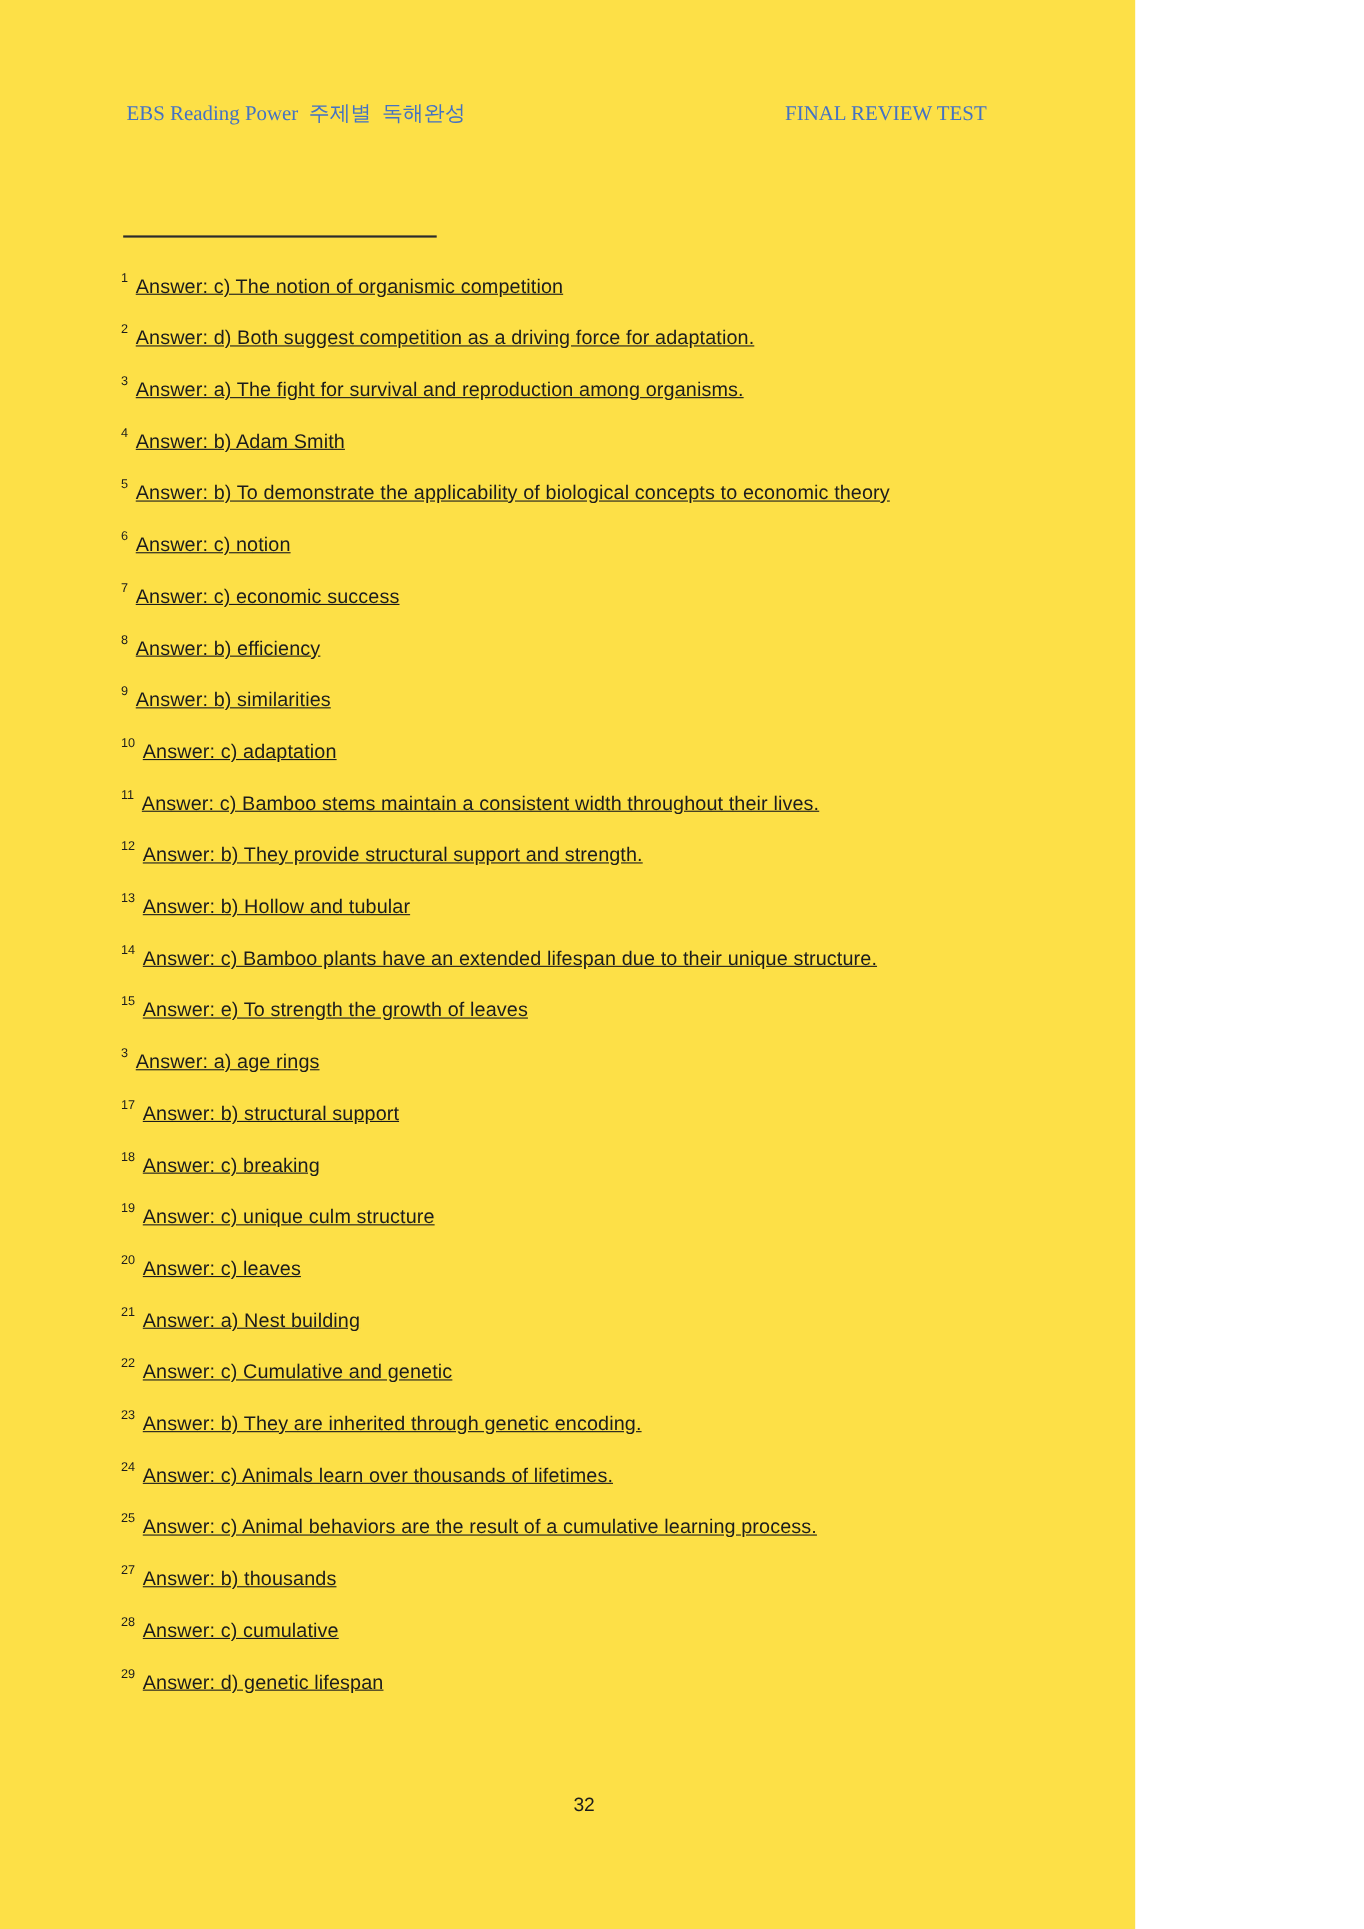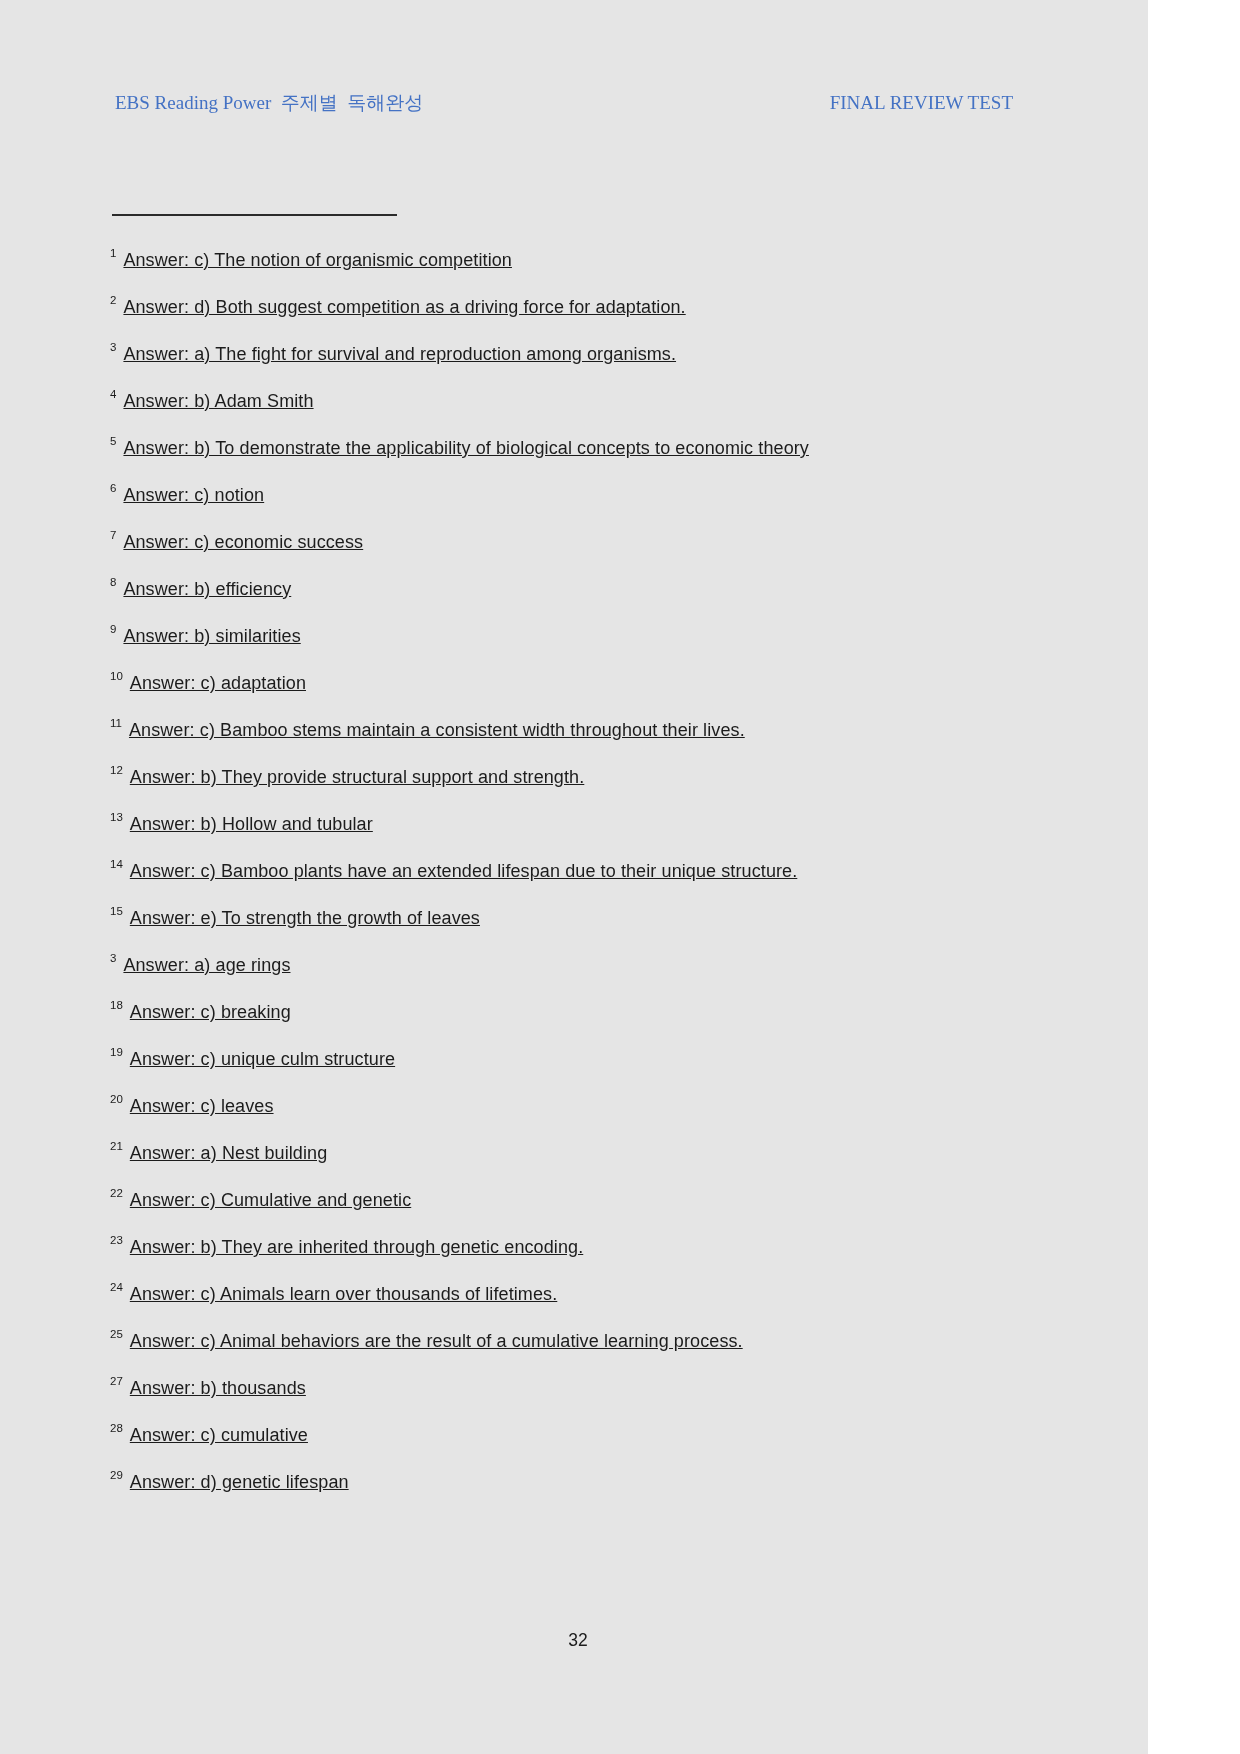--- a/index.html
+++ b/index.html
@@ -1,21 +1,21 @@
 <!DOCTYPE html>
 <html><head>
 <meta charset="utf-8">
 <style>
   * { margin: 0; padding: 0; box-sizing: border-box; }
   html, body { background: #ffffff; }
   .page {
     position: relative;
-    width: 1148px;
+    width: 1032px;
     height: 1754px;
-    background: #e5e5e5;
+    background: #fde047;
     overflow: hidden;
     font-family: "Liberation Sans", sans-serif;
   }
   .header {
     position: absolute;
     top: 90px;
     left: 115px;
     right: 135px;
     display: flex;
     justify-content: space-between;
@@ -57,21 +57,21 @@
     margin-right: 7px;
     color: #1c1c1c;
   }
   li.answer-row .answer-text {
     letter-spacing: 0.1px;
     text-decoration: underline;
   }
   .page-number {
     position: absolute;
     top: 1630px;
-    left: 4px;
+    left: 15px;
     width: 100%;
     text-align: center;
     font-size: 17.5px;
     color: #1c1c1c;
   }
 </style>
 </head>
 <body>
 
 <div class="page">
@@ -157,20 +157,24 @@
   <li class="answer-row">
     <sup class="num">15</sup>
     <span class="answer-text">Answer: e) To strength the growth of leaves</span>
   </li>
 
   <li class="answer-row">
     <sup class="num">3</sup>
     <span class="answer-text">Answer: a) age rings</span>
   </li>
 
+  <li class="answer-row">
+    <sup class="num">17</sup>
+    <span class="answer-text">Answer: b) structural support</span>
+  </li>
 
   <li class="answer-row">
     <sup class="num">18</sup>
     <span class="answer-text">Answer: c) breaking</span>
   </li>
 
   <li class="answer-row">
     <sup class="num">19</sup>
     <span class="answer-text">Answer: c) unique culm structure</span>
   </li>

